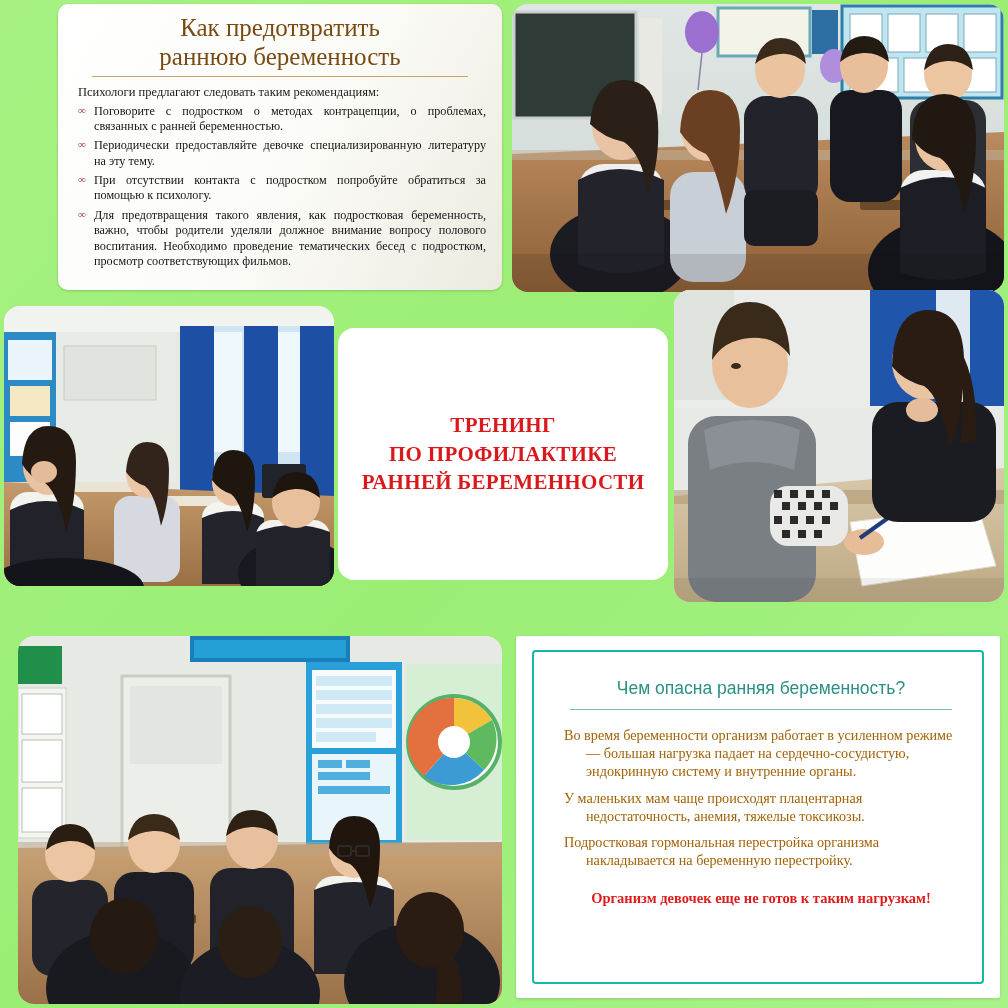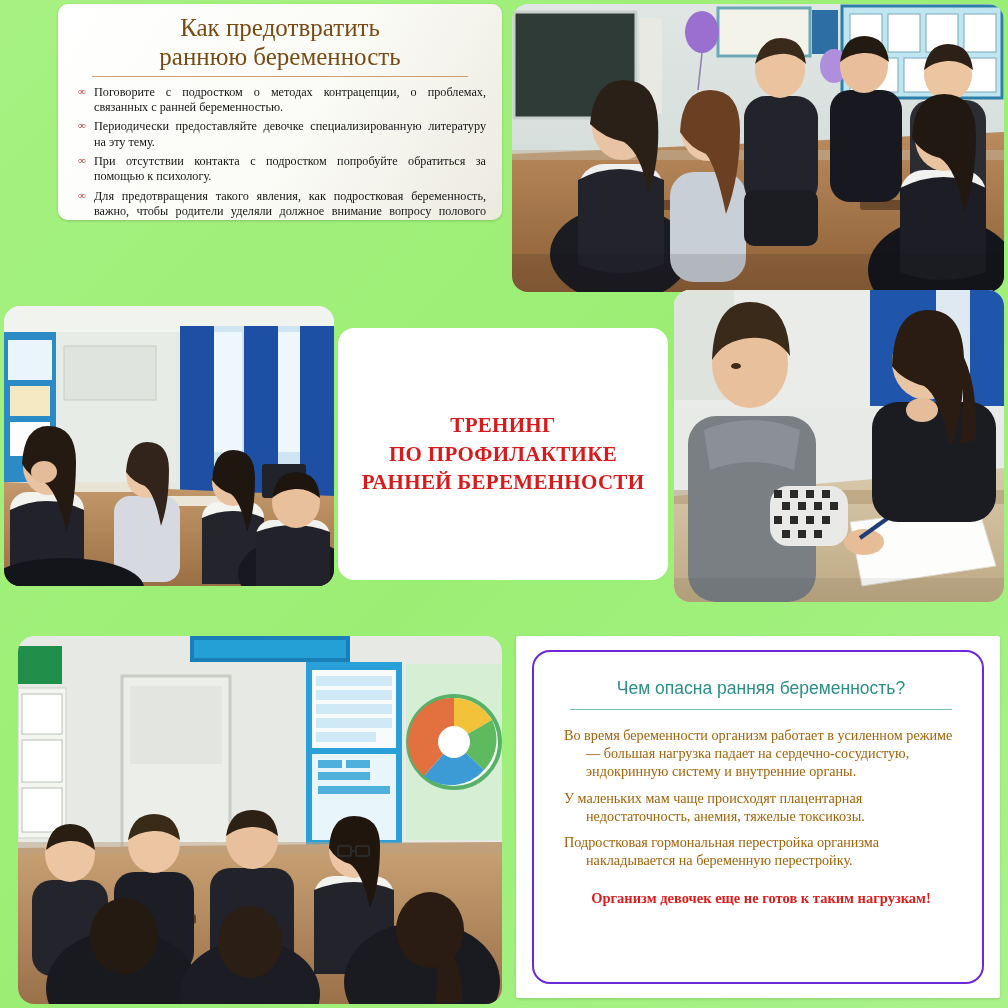--- a/index.html
+++ b/index.html
@@ -19,21 +19,21 @@
   
   .card {
     position: absolute;
     border-radius: 14px;
     overflow: hidden;
     background: #fff;
   }
 
   
   #slide-recommend {
-    left: 58px; top: 4px; width: 444px; height: 216px;
+    left: 58px; top: 4px; width: 444px; height: 286px;
     background: linear-gradient(120deg,#ffffff 0%, #fbfbf7 55%, #eceadf 100%);
     box-shadow: 0 1px 3px rgba(0,0,0,.18);
     border-radius: 10px;
   }
   #slide-recommend .s1-title {
     text-align: center;
     font-family: "Liberation Serif", serif;
     font-size: 25px;
     color: #7a4a12;
     line-height: 1.15;
@@ -93,22 +93,22 @@
 
   
   #slide-danger {
     left: 516px; top: 636px; width: 484px; height: 362px;
     background: #fff;
     border-radius: 2px;
     box-shadow: 0 1px 3px rgba(0,0,0,.15);
   }
   #slide-danger .inner {
     position: absolute; inset: 14px 16px 14px 16px;
-    border: 2px solid #6d28d9;
-    border-radius: 18px;
+    border: 2px solid #14b8a6;
+    border-radius: 4px;
     padding: 26px 24px 10px 30px;
   }
   #slide-danger .d-title {
     color: #2b8f86;
     font-family: "Liberation Sans", sans-serif;
     font-size: 17.5px;
     text-align: center;
     padding-bottom: 10px;
   }
   #slide-danger .d-rule {
@@ -137,20 +137,21 @@
 <body>
 
 <div class="collage">
 
   <div class="card" id="slide-recommend">
     <div class="s1-title">
       <div>Как предотвратить</div>
       <div class="l2">раннюю беременность</div>
     </div>
     <div class="s1-rule"></div>
+    <div class="s1-lead">Психологи предлагают следовать таким рекомендациям:</div>
     <ul>
       <li><span class="bullet">∞</span><span>Поговорите с подростком о методах контрацепции, о проблемах, связанных с ранней беременностью.</span></li>
       <li><span class="bullet">∞</span><span>Периодически предоставляйте девочке специализированную литературу на эту тему.</span></li>
       <li><span class="bullet">∞</span><span>При отсутствии контакта с подростком попробуйте обратиться за помощью к психологу.</span></li>
       <li><span class="bullet">∞</span><span>Для предотвращения такого явления, как подростковая беременность, важно, чтобы родители уделяли должное внимание вопросу полового воспитания. Необходимо проведение тематических бесед с подростком, просмотр соответствующих фильмов.</span></li>
     </ul>
   </div>
 
   <div class="photo" id="photo-classroom-circle">
     <svg viewBox="0 0 492 288" width="492" height="288" preserveAspectRatio="none">

